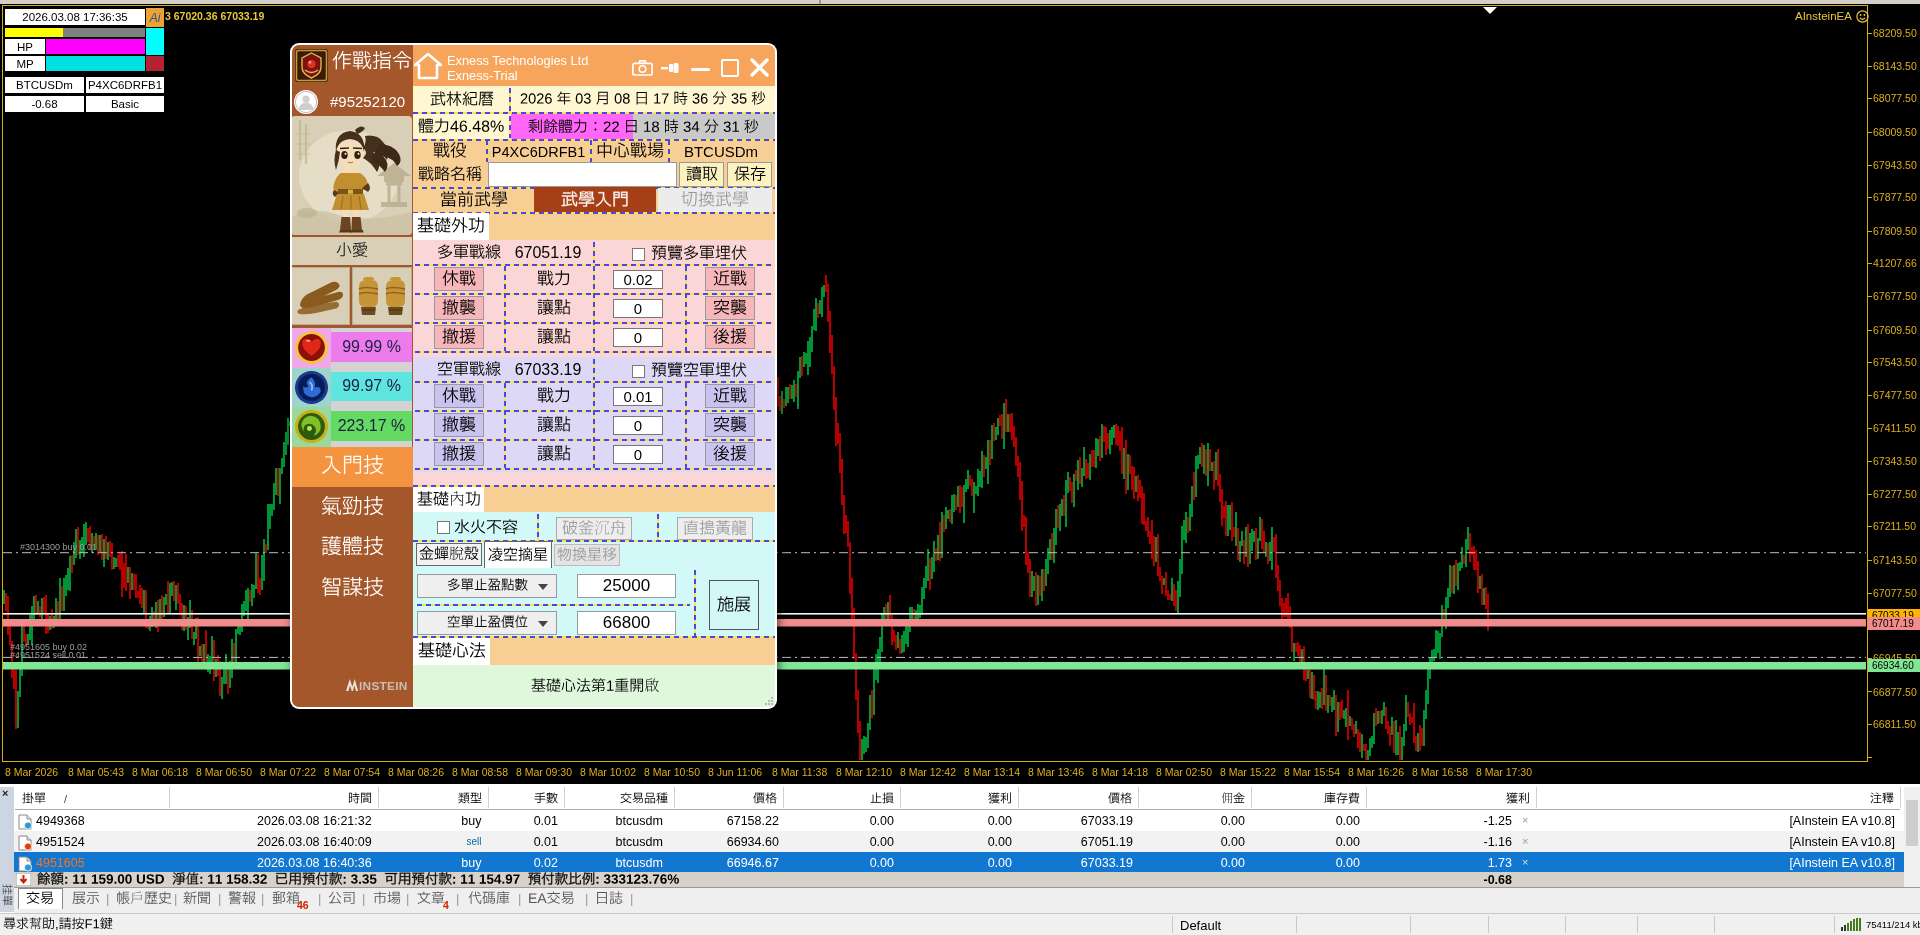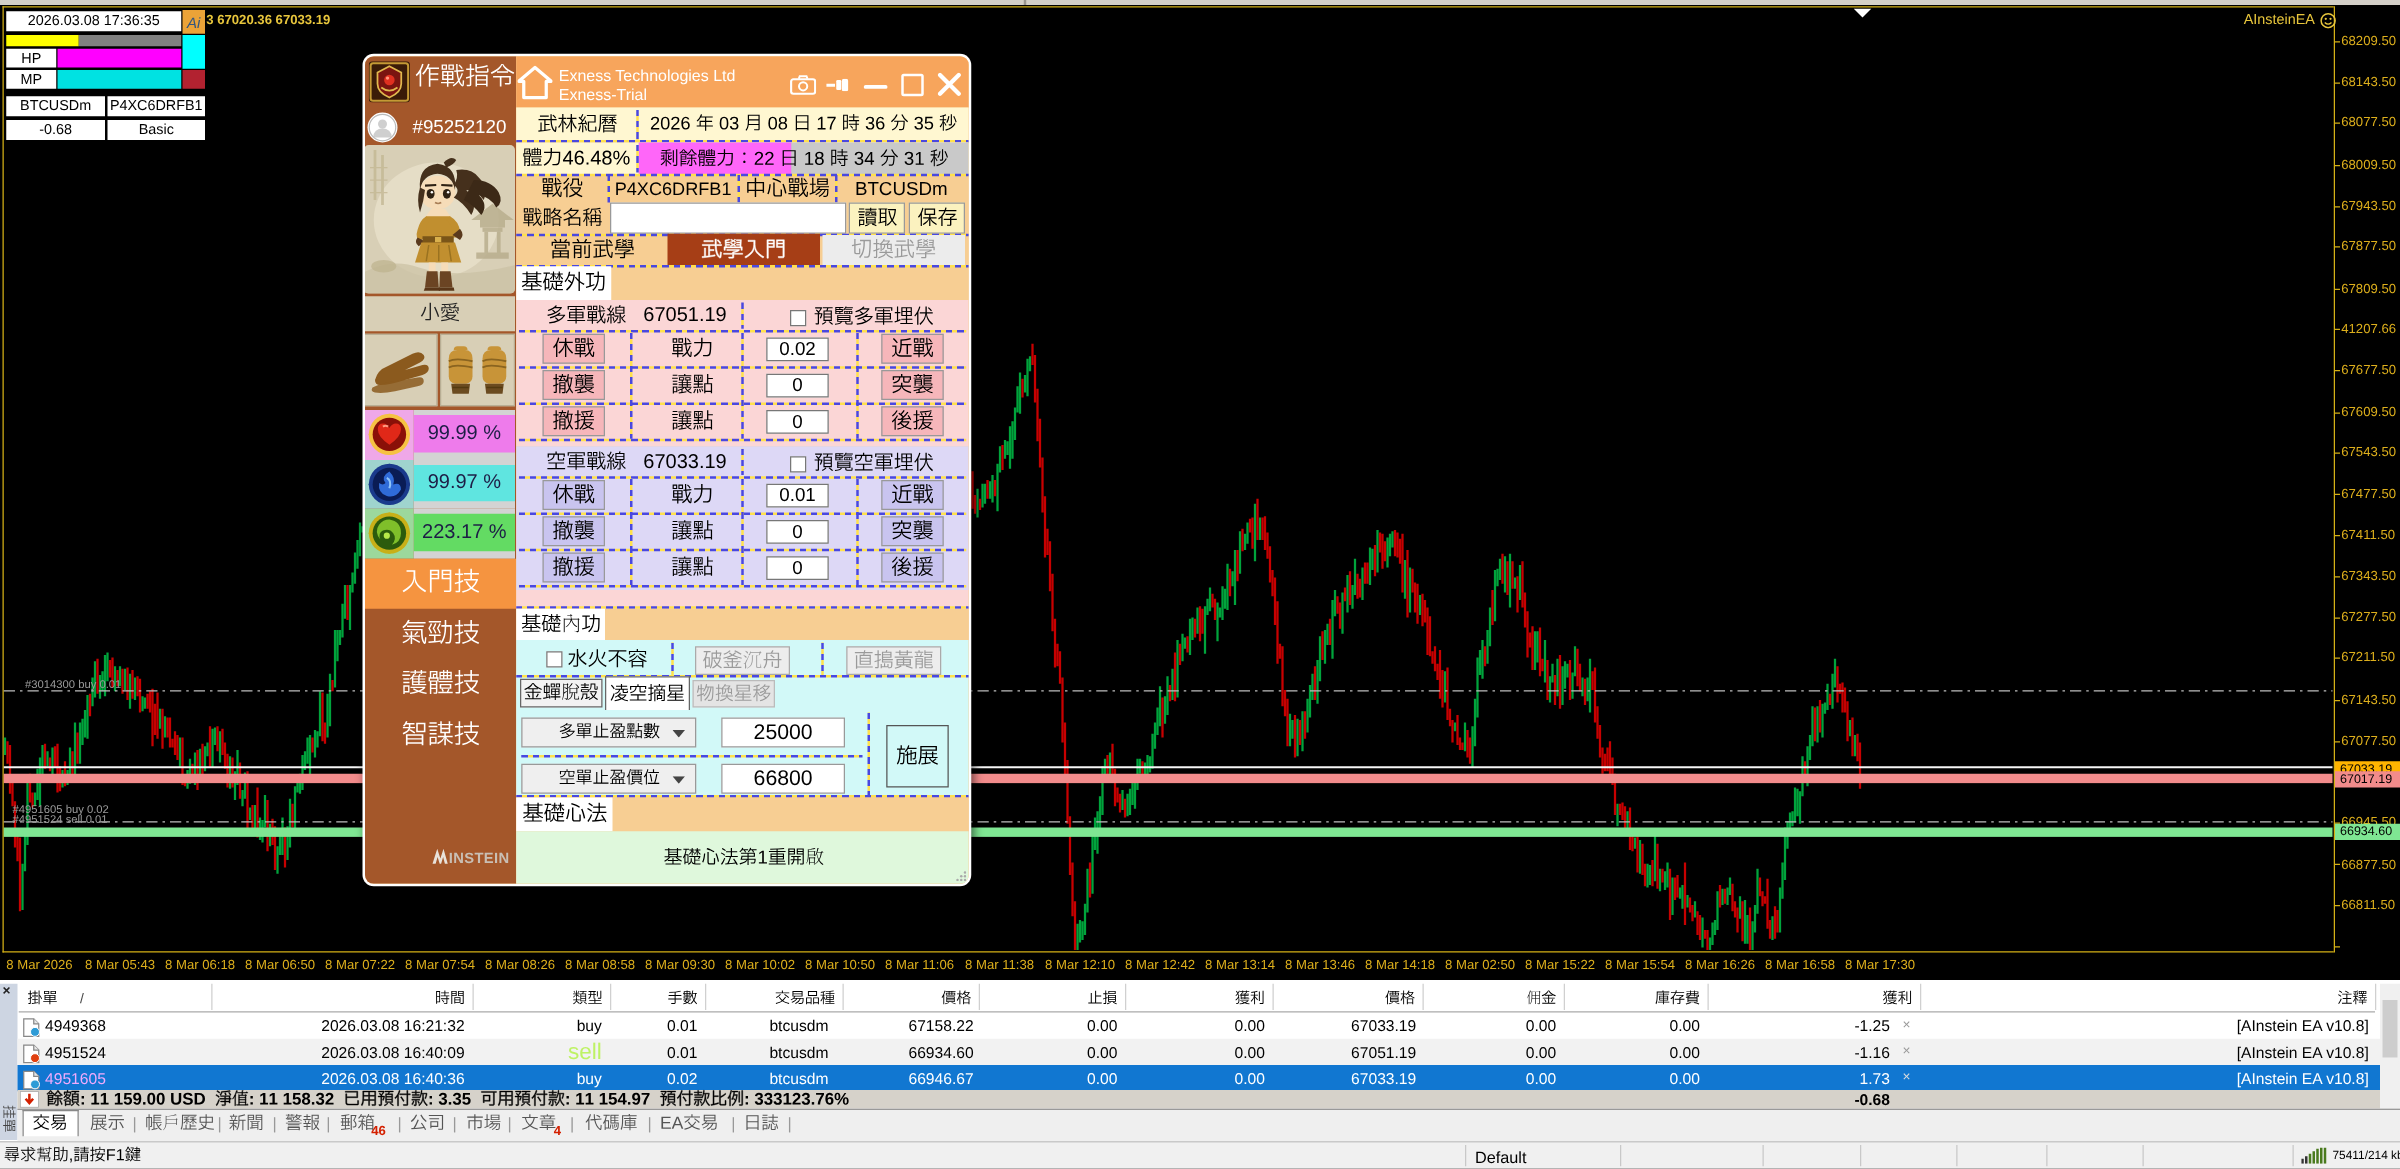--- a/index.html
+++ b/index.html
@@ -282,21 +282,21 @@
 <div class="a yt" style="left:68px;top:765.5px">8 Mar 05:43</div>
 <div class="a yt" style="left:132px;top:765.5px">8 Mar 06:18</div>
 <div class="a yt" style="left:196px;top:765.5px">8 Mar 06:50</div>
 <div class="a yt" style="left:260px;top:765.5px">8 Mar 07:22</div>
 <div class="a yt" style="left:324px;top:765.5px">8 Mar 07:54</div>
 <div class="a yt" style="left:388px;top:765.5px">8 Mar 08:26</div>
 <div class="a yt" style="left:452px;top:765.5px">8 Mar 08:58</div>
 <div class="a yt" style="left:516px;top:765.5px">8 Mar 09:30</div>
 <div class="a yt" style="left:580px;top:765.5px">8 Mar 10:02</div>
 <div class="a yt" style="left:644px;top:765.5px">8 Mar 10:50</div>
-<div class="a yt" style="left:708px;top:765.5px">8 Mar 11:06</div>
+<div class="a yt" style="left:708px;top:765.5px">8 Jun 11:06</div>
 <div class="a yt" style="left:772px;top:765.5px">8 Mar 11:38</div>
 <div class="a yt" style="left:836px;top:765.5px">8 Mar 12:10</div>
 <div class="a yt" style="left:900px;top:765.5px">8 Mar 12:42</div>
 <div class="a yt" style="left:964px;top:765.5px">8 Mar 13:14</div>
 <div class="a yt" style="left:1028px;top:765.5px">8 Mar 13:46</div>
 <div class="a yt" style="left:1092px;top:765.5px">8 Mar 14:18</div>
 <div class="a yt" style="left:1156px;top:765.5px">8 Mar 02:50</div>
 <div class="a yt" style="left:1220px;top:765.5px">8 Mar 15:22</div>
 <div class="a yt" style="left:1284px;top:765.5px">8 Mar 15:54</div>
 <div class="a yt" style="left:1348px;top:765.5px">8 Mar 16:26</div>
@@ -1301,41 +1301,41 @@
 <div class="a" style="left:14px;top:831px;width:1890px;height:21px;background:#F2F2F2"></div>
 <div class="a" style="left:16px;top:833px;width:18px;height:18px;">
     <svg width="14" height="16" viewBox="0 0 14 16" style="position:absolute;left:2px;top:2px">
       <path d="M1 1 L9 1 L13 5 L13 15 L1 15 Z" fill="#fff" stroke="#888"></path>
       <path d="M9 1 L9 5 L13 5" fill="#e8e8e8" stroke="#888"></path>
       <circle cx="10" cy="11.5" r="3.6" fill="#E04010" stroke="#fff" stroke-width=".8"></circle>
     </svg>
   </div>
 <div class="a" style="left:36px;top:835px;width:100px;height:13px;color:#000;font-size:12.5px">4951524</div>
 <div class="a fr" style="left:211.7px;top:835px;width:160px;height:13px;color:#000;font-size:12.5px">2026.03.08 16:40:09</div>
-<div class="a fr" style="left:321.5px;top:835px;width:160px;height:13px;color:#bef264;font-size:18px">sell</div>
+<div class="a fr" style="left:321.5px;top:835px;width:160px;height:13px;color:#0369a1;font-size:10px">sell</div>
 <div class="a fr" style="left:398px;top:835px;width:160px;height:13px;color:#000;font-size:12.5px">0.01</div>
 <div class="a fr" style="left:502.79999999999995px;top:835px;width:160px;height:13px;color:#000;font-size:12.5px">btcusdm</div>
 <div class="a fr" style="left:618.9px;top:835px;width:160px;height:13px;color:#000;font-size:12.5px">66934.60</div>
 <div class="a fr" style="left:734px;top:835px;width:160px;height:13px;color:#000;font-size:12.5px">0.00</div>
 <div class="a fr" style="left:852px;top:835px;width:160px;height:13px;color:#000;font-size:12.5px">0.00</div>
 <div class="a fr" style="left:973px;top:835px;width:160px;height:13px;color:#000;font-size:12.5px">67051.19</div>
 <div class="a fr" style="left:1085px;top:835px;width:160px;height:13px;color:#000;font-size:12.5px">0.00</div>
 <div class="a fr" style="left:1200px;top:835px;width:160px;height:13px;color:#000;font-size:12.5px">0.00</div>
 <div class="a fr" style="left:1352px;top:835px;width:160px;height:13px;color:#000;font-size:12.5px">-1.16</div>
 <div class="a fr" style="left:1735px;top:835px;width:160px;height:13px;color:#000;font-size:12.5px">[AInstein EA v10.8]</div>
 <div class="a" style="left:1522px;top:835px;width:12px;height:13px;color:#999;font-size:11px">×</div>
 <div class="a" style="left:14px;top:852px;width:1890px;height:21px;background:#1177D1"></div>
 <div class="a" style="left:16px;top:854px;width:18px;height:18px;">
     <svg width="14" height="16" viewBox="0 0 14 16" style="position:absolute;left:2px;top:2px">
       <path d="M1 1 L9 1 L13 5 L13 15 L1 15 Z" fill="#fff" stroke="#888"></path>
       <path d="M9 1 L9 5 L13 5" fill="#e8e8e8" stroke="#888"></path>
       <circle cx="10" cy="11.5" r="3.6" fill="#2E9BD6" stroke="#fff" stroke-width=".8"></circle>
     </svg>
   </div>
-<div class="a" style="left:36px;top:856px;width:100px;height:13px;color:#f0abfc;font-size:12.5px">4951605</div>
+<div class="a" style="left:36px;top:856px;width:100px;height:13px;color:#f97316;font-size:12.5px">4951605</div>
 <div class="a fr" style="left:211.7px;top:856px;width:160px;height:13px;color:#fff;font-size:12.5px">2026.03.08 16:40:36</div>
 <div class="a fr" style="left:321.5px;top:856px;width:160px;height:13px;color:#fff;font-size:12.5px">buy</div>
 <div class="a fr" style="left:398px;top:856px;width:160px;height:13px;color:#fff;font-size:12.5px">0.02</div>
 <div class="a fr" style="left:502.79999999999995px;top:856px;width:160px;height:13px;color:#fff;font-size:12.5px">btcusdm</div>
 <div class="a fr" style="left:618.9px;top:856px;width:160px;height:13px;color:#fff;font-size:12.5px">66946.67</div>
 <div class="a fr" style="left:734px;top:856px;width:160px;height:13px;color:#fff;font-size:12.5px">0.00</div>
 <div class="a fr" style="left:852px;top:856px;width:160px;height:13px;color:#fff;font-size:12.5px">0.00</div>
 <div class="a fr" style="left:973px;top:856px;width:160px;height:13px;color:#fff;font-size:12.5px">67033.19</div>
 <div class="a fr" style="left:1085px;top:856px;width:160px;height:13px;color:#fff;font-size:12.5px">0.00</div>
 <div class="a fr" style="left:1200px;top:856px;width:160px;height:13px;color:#fff;font-size:12.5px">0.00</div>

